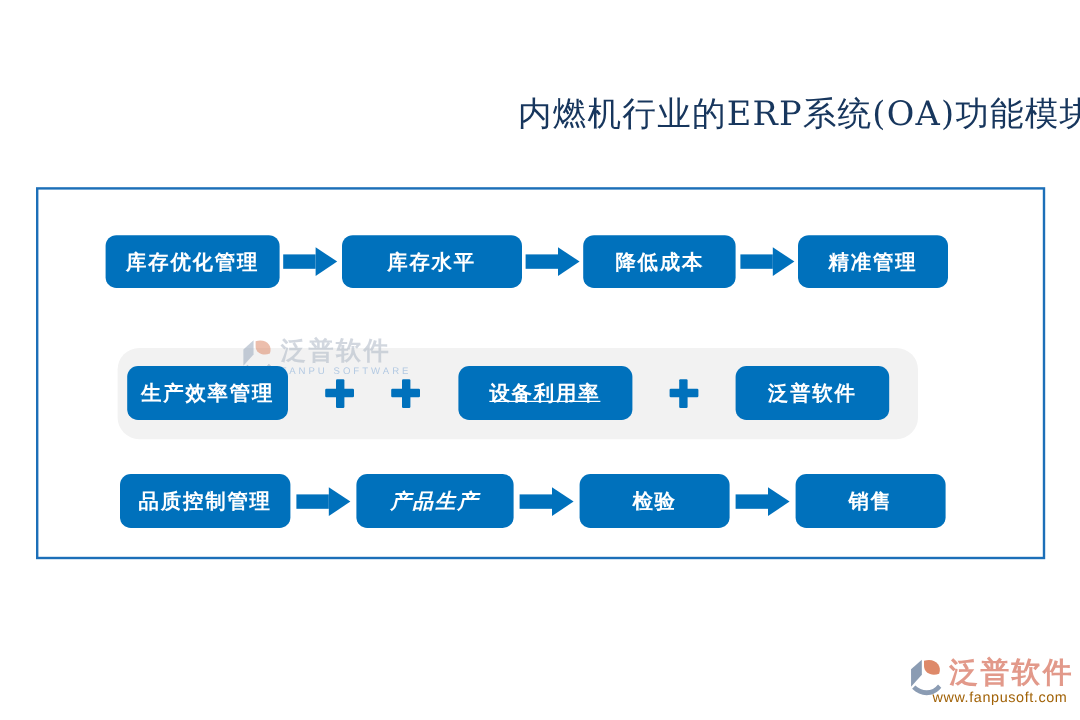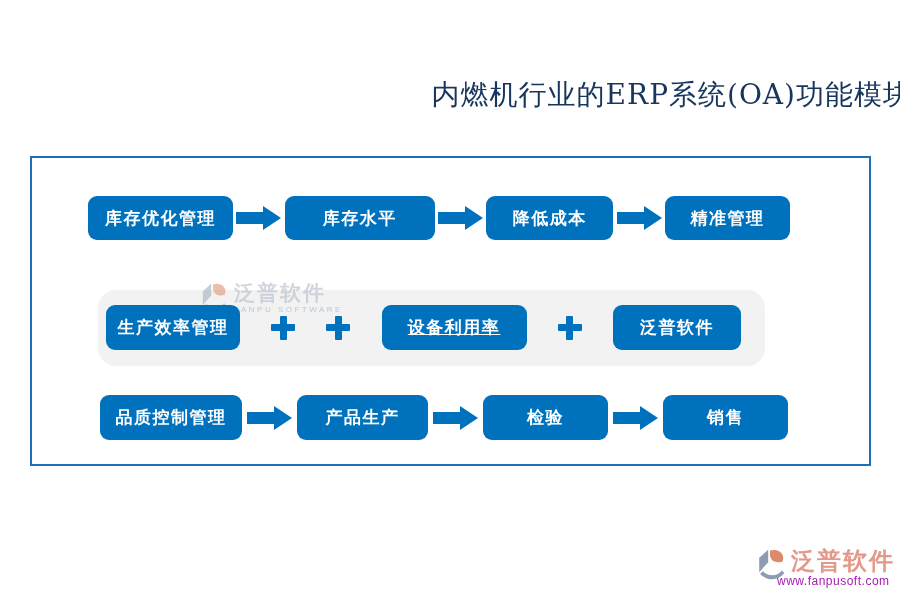--- a/index.html
+++ b/index.html
@@ -57,21 +57,21 @@
     font-size: 17px;
     font-weight: bold;
     letter-spacing: 1.5px;
     display: flex;
     align-items: center;
     justify-content: center;
     white-space: nowrap;
   }
   .r1b1 { width: 145px; } .r1b2 { width: 150px; } .r1b3 { width: 127px; } .r1b4 { width: 125px; }
   .r2b1 { width: 134px; } .r2b2 { width: 131px; } .r2b3 { width: 145px; text-decoration: underline; } .r2b4 { width: 128px; }
-  .r3b1 { width: 142px; } .r3b2 { width: 131px; } .r3b3 { width: 125px; } .r3b4 { width: 125px; }
+  .r3b1 { width: 142px; } .r3b2 { width: 131px; font-style: italic; } .r3b3 { width: 125px; } .r3b4 { width: 125px; }
 
   .arrow { display: flex; align-items: center; }
   .arrow .shaft { width: 27px; height: 12px; background: #0071BC; }
   .arrow .head {
     width: 0; height: 0;
     border-top: 12px solid transparent;
     border-bottom: 12px solid transparent;
     border-left: 18px solid #0071BC;
   }
 
@@ -130,21 +130,21 @@
   .f-logo { width: 36px; height: 36px; margin-right: 3px; }
   .f-brand {
     font-size: 24px;
     font-weight: bold;
     color: #E2998A;
     letter-spacing: 2px;
     line-height: 27px;
   }
   .f-url {
     font-size: 12px;
-    color: #a21caf;
+    color: #a16207;
     letter-spacing: 0.5px;
     line-height: 14px;
     margin-left: -14px;
   }
 </style>
 </head>
 <body>
 
 <div class="stage">
 

